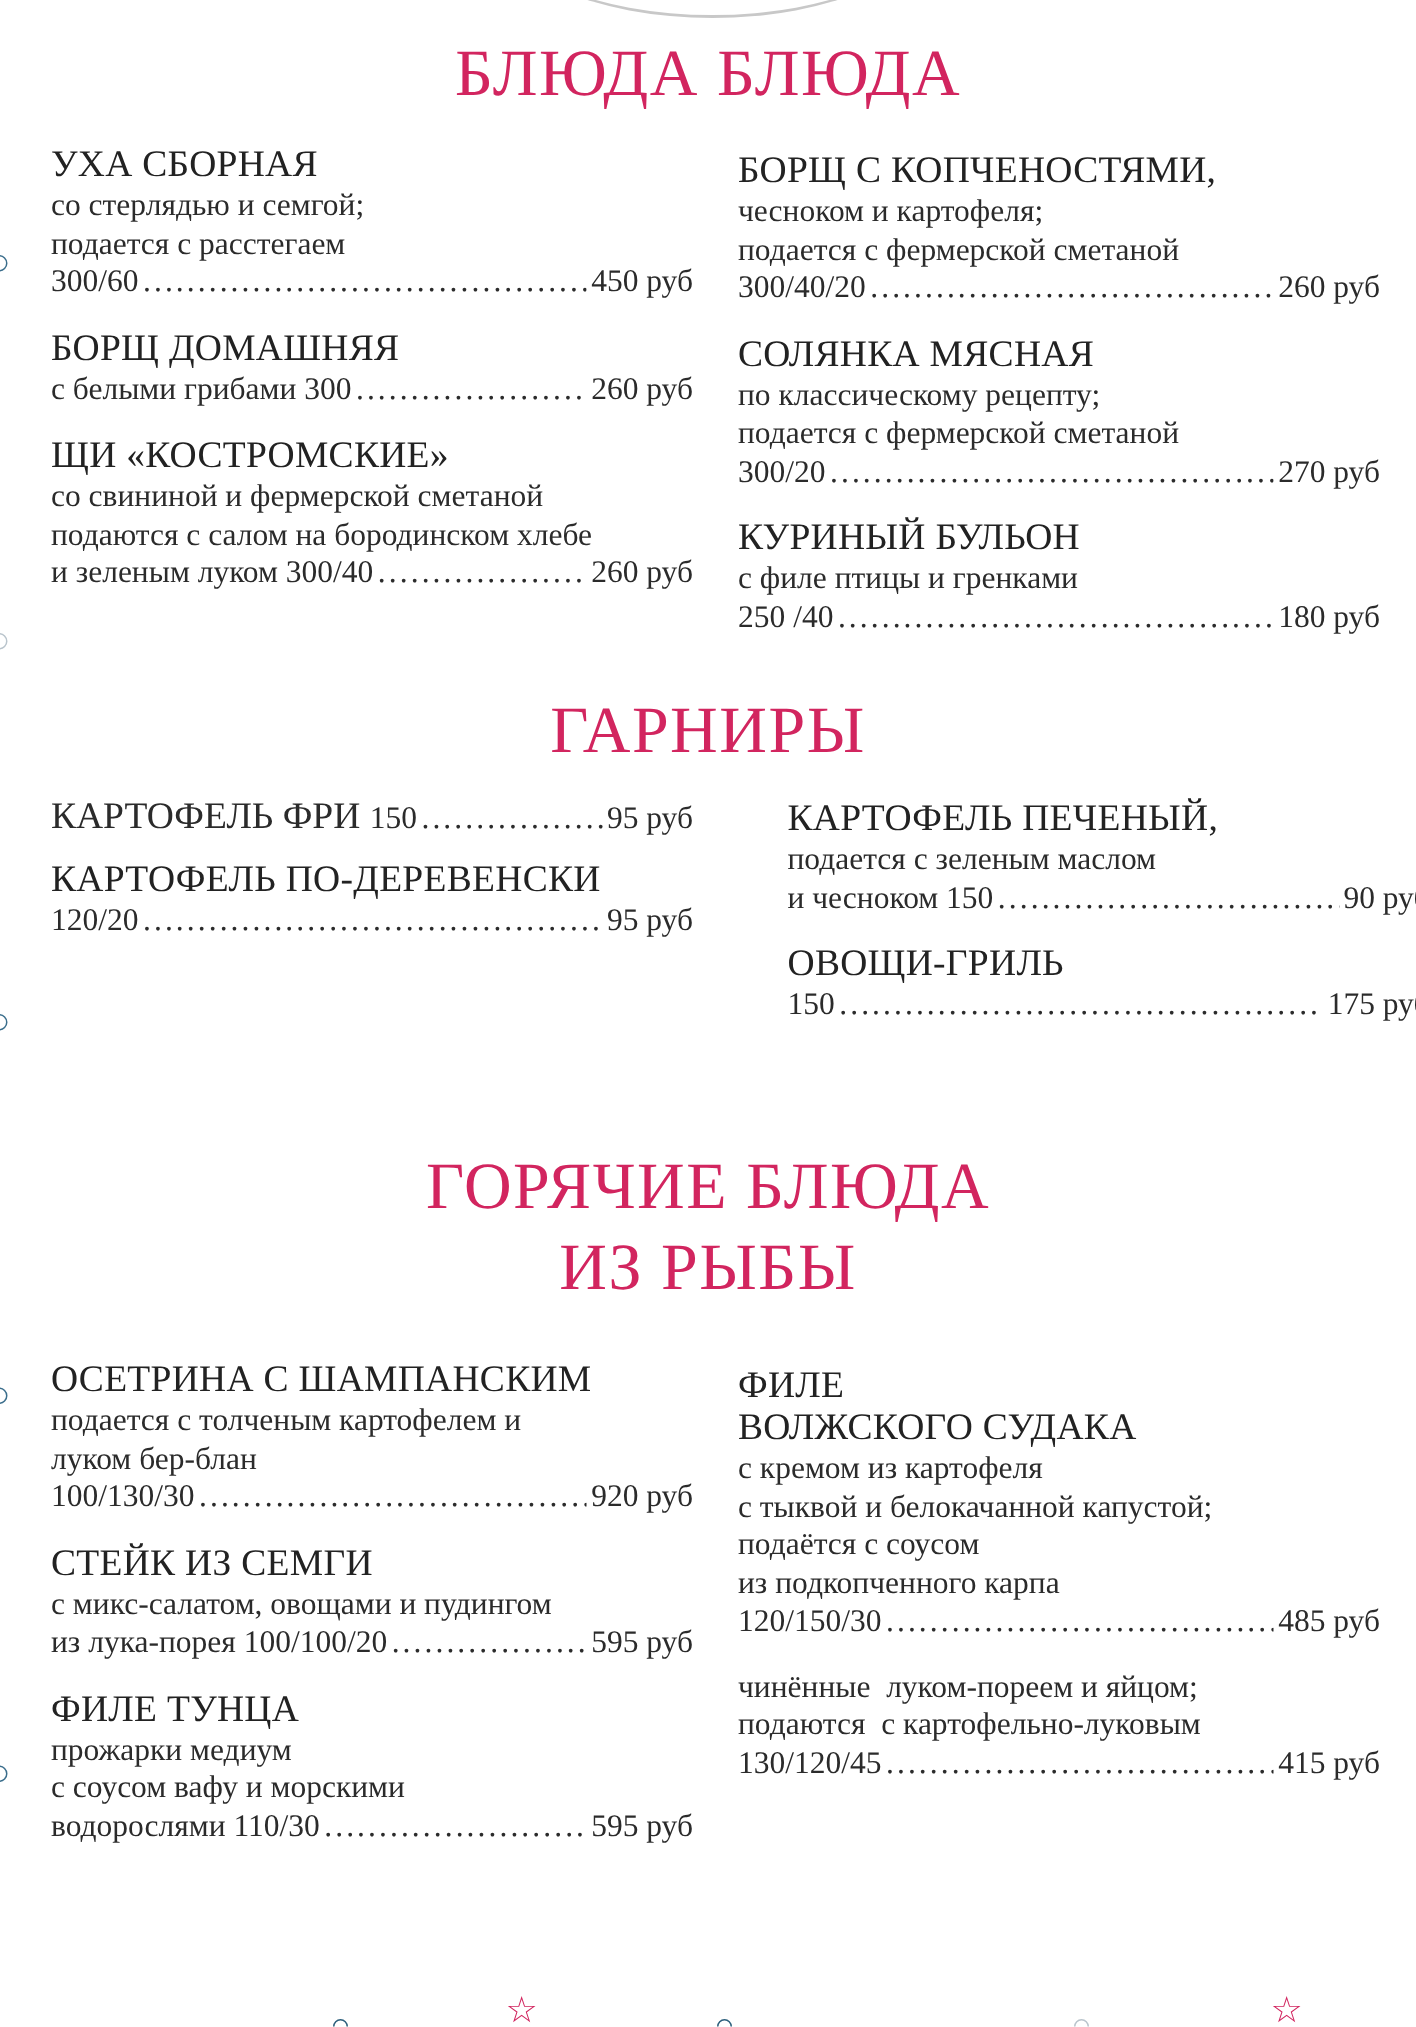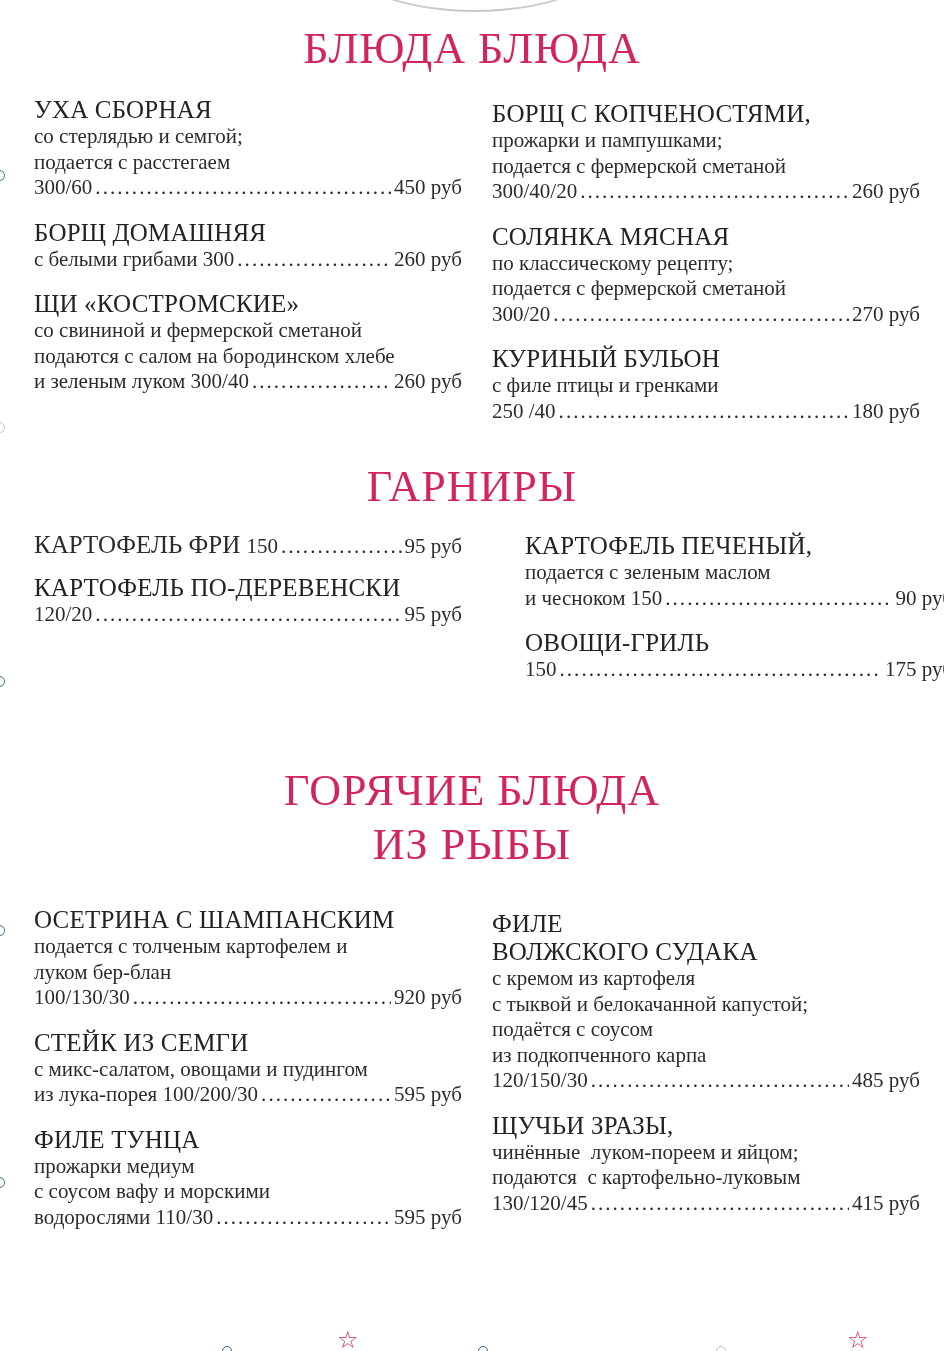--- a/index.html
+++ b/index.html
@@ -64,21 +64,21 @@
       <span class="lead">и зеленым луком 300/40</span>
         <span class="dots"></span>
         <span class="price">260 руб</span>
     </div>
   </div>
 </div>
 
 <div class="col" style="left:492px; top:100px; width:428px;">
   <div class="item">
     <div class="name">БОРЩ С КОПЧЕНОСТЯМИ,</div>
-    <div class="desc">прожарки и пампушками;</div>
+    <div class="desc">чесноком и картофеля;</div>
     <div class="desc">подается с фермерской сметаной</div>
     <div class="row">
       <span class="lead">300/40/20</span>
         <span class="dots"></span>
         <span class="price">260 руб</span>
     </div>
   </div>
   <div class="gap"></div>
   <div class="item">
     <div class="name">СОЛЯНКА МЯСНАЯ</div>
@@ -158,21 +158,21 @@
       <span class="lead">100/130/30</span>
         <span class="dots"></span>
         <span class="price">920 руб</span>
     </div>
   </div>
   <div class="gap"></div>
   <div class="item">
     <div class="name">СТЕЙК ИЗ СЕМГИ</div>
     <div class="desc">с микс-салатом, овощами и пудингом</div>
     <div class="row">
-      <span class="lead">из лука-порея 100/200/30</span>
+      <span class="lead">из лука-порея 100/100/20</span>
         <span class="dots"></span>
         <span class="price">595 руб</span>
     </div>
   </div>
   <div class="gap"></div>
   <div class="item">
     <div class="name">ФИЛЕ ТУНЦА</div>
     <div class="desc">прожарки медиум</div>
     <div class="desc">с соусом вафу и морскими</div>
     <div class="row">
@@ -192,21 +192,20 @@
     <div class="desc">подаётся с соусом</div>
     <div class="desc">из подкопченного карпа</div>
     <div class="row">
       <span class="lead">120/150/30</span>
         <span class="dots"></span>
         <span class="price">485 руб</span>
     </div>
   </div>
   <div class="gap"></div>
   <div class="item">
-    <div class="name">ЩУЧЬИ ЗРАЗЫ,</div>
     <div class="desc" style="white-space:pre">чинённые  луком-пореем и яйцом;</div>
     <div class="desc" style="white-space:pre">подаются  с картофельно-луковым</div>
     <div class="row">
       <span class="lead">130/120/45</span>
         <span class="dots"></span>
         <span class="price">415 руб</span>
     </div>
   </div>
 </div>
 

